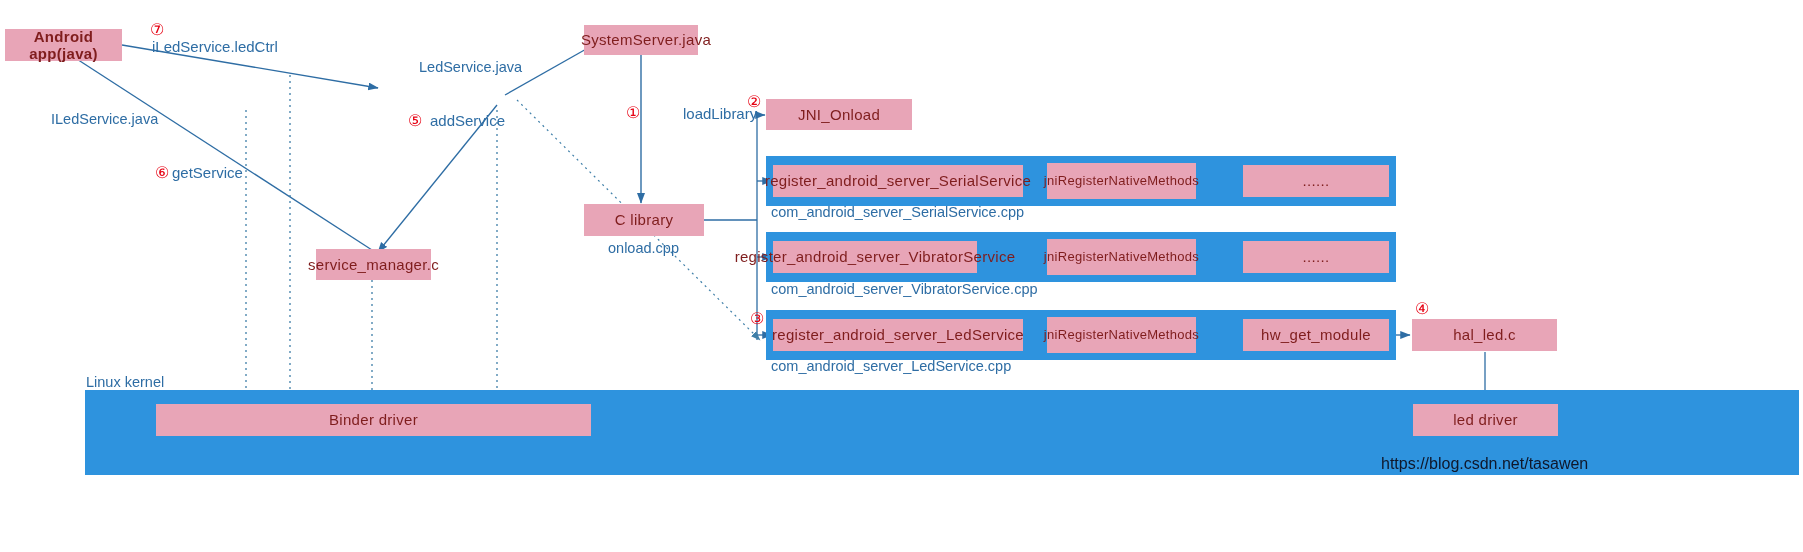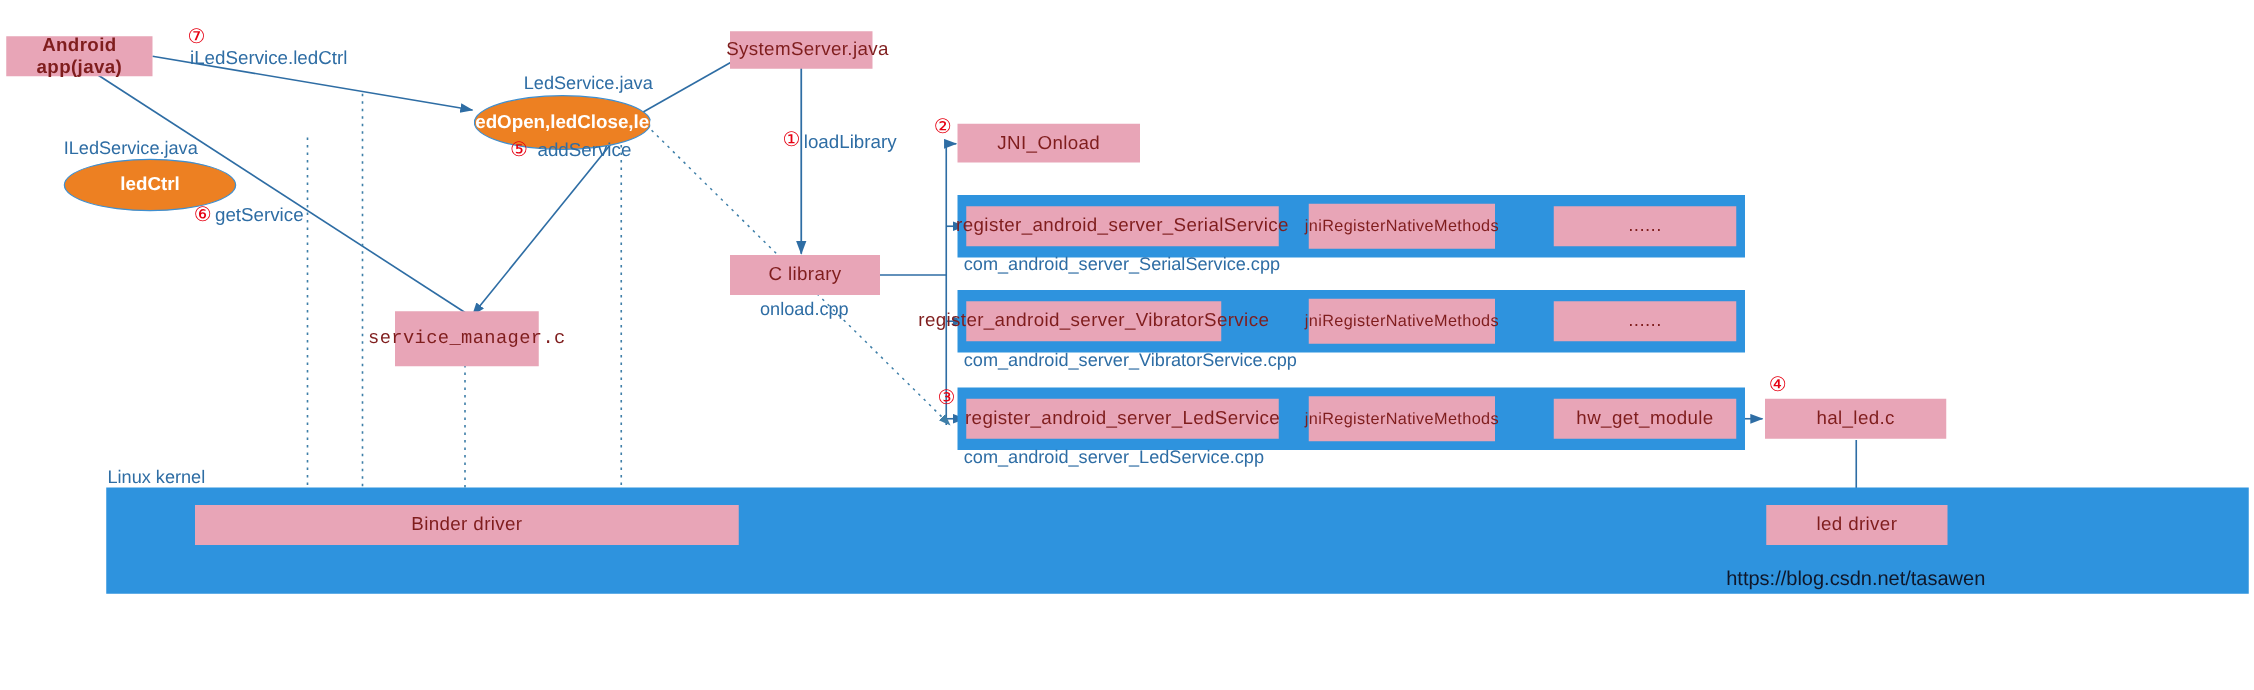--- a/index.html
+++ b/index.html
@@ -129,44 +129,38 @@
     <path d="M372,250 L372,262" stroke="#3f7fa8" stroke-width="1.3" fill="none"></path>
     <path d="M497,110 L497,404" stroke="#3f7fa8" stroke-width="1.3" fill="none" stroke-dasharray="2,4" marker-end="url(#ahd)"></path>
   </svg>
 
   <div class="pink-box" style="left:5px;top:29px;width:117px;height:32px;font-weight:bold;">Android app(java)</div>
 
   <div class="circ-num" style="left:150px;top:22px;">⑦</div>
   <div class="edge-label" style="left:152px;top:38px;">iLedService.ledCtrl</div>
 
   <div class="caption" style="left:51px;top:111px;">ILedService.java</div>
-  <div class="orange-ellipse" style="left:51px;top:127px;width:138px;height:42px;">
-    <span class="ell-text">ledCtrl</span>
-  </div>
 
   <div class="circ-num" style="left:155px;top:165px;">⑥</div>
   <div class="edge-label" style="left:172px;top:164px;">getService</div>
 
   <div class="caption" style="left:387px;top:59px;margin-left:32px;">LedService.java</div>
-  <div class="orange-ellipse" style="left:379px;top:76px;width:142px;height:44px;overflow:visible;">
-    <span class="ell-text" style="white-space:normal;width:148px;display:block;">ledOpen,ledClose,ledCtrl</span>
-  </div>
 
   <div class="circ-num" style="left:408px;top:113px;">⑤</div>
   <div class="edge-label" style="left:430px;top:112px;">addService</div>
 
   <div class="pink-box" style="left:584px;top:25px;width:114px;height:30px;padding-left:14px;">SystemServer.java</div>
 
   <div class="circ-num" style="left:626px;top:105px;">①</div>
-  <div class="edge-label" style="left:643px;top:105px;">loadLibrary</div>
+  <div class="edge-label" style="left:643px;top:105px;padding-left:40px;">loadLibrary</div>
 
   <div class="pink-box" style="left:584px;top:204px;width:120px;height:32px;">C library</div>
   <div class="caption" style="left:608px;top:240px;">onload.cpp</div>
 
-  <div class="pink-box" style="left:316px;top:249px;width:115px;height:44px;font-family:Liberation Mono, monospace;">service_manager.c</div>
+  <div class="pink-box" style="left:316px;top:249px;width:115px;height:31px;">service_manager.c</div>
 
   <div class="circ-num" style="left:747px;top:94px;">②</div>
   <div class="pink-box" style="left:766px;top:99px;width:146px;height:31px;">JNI_Onload</div>
 
   <div class="blue-panel" style="left:766px;top:156px;width:630px;height:50px;"></div>
   <div class="pink-box" style="left:773px;top:165px;width:250px;height:32px;">register_android_server_SerialService</div>
   <div class="pink-box" style="left:1047px;top:163px;width:149px;height:36px;font-size:13px;">jniRegisterNativeMethods</div>
   <div class="pink-box" style="left:1243px;top:165px;width:146px;height:32px;">......</div>
   <div class="caption" style="left:771px;top:204px;">com_android_server_SerialService.cpp</div>
 

